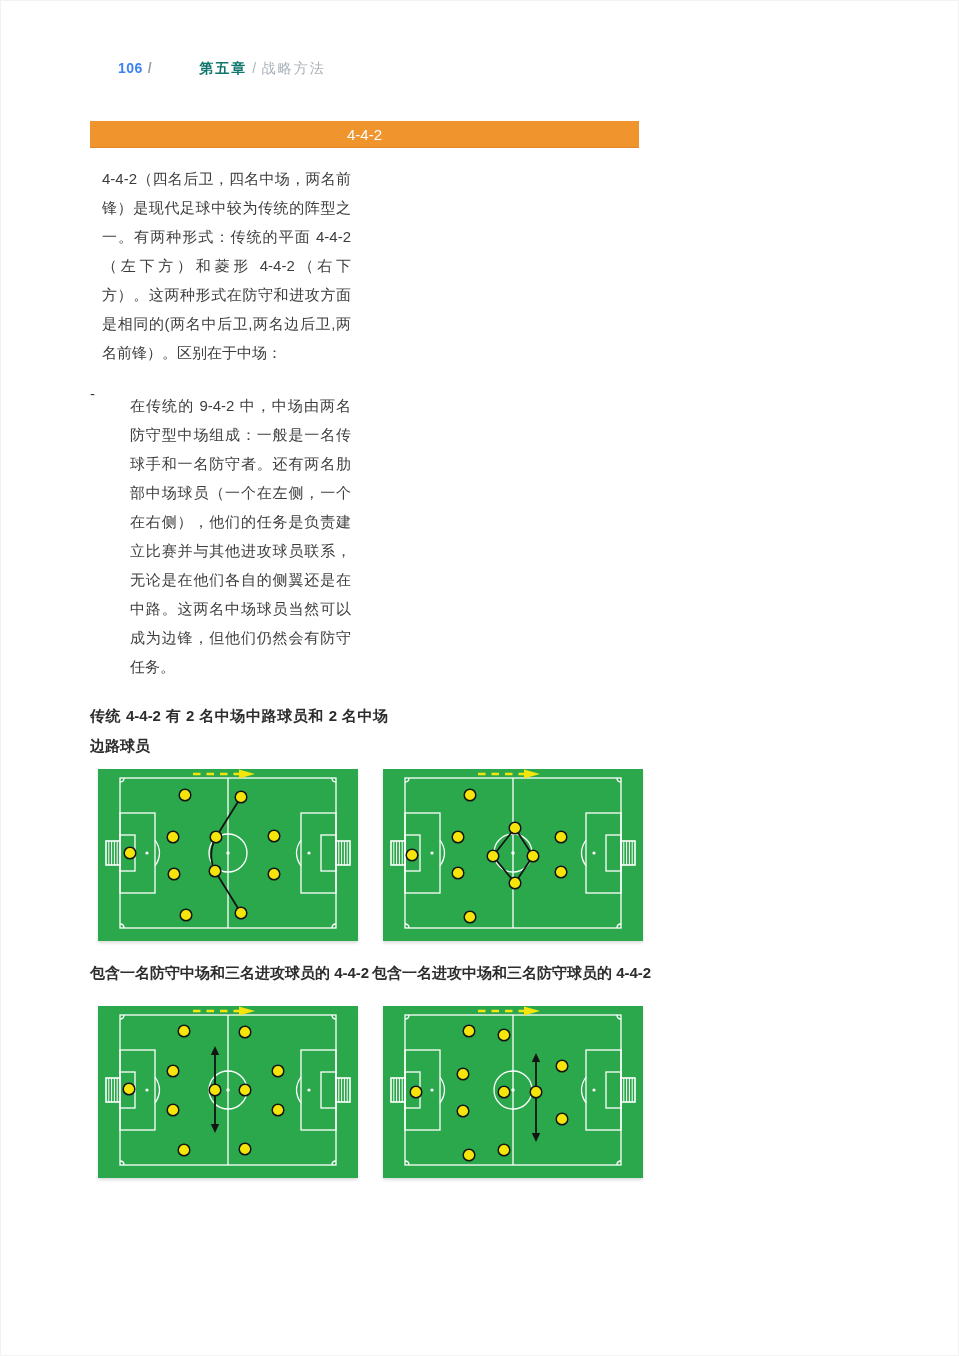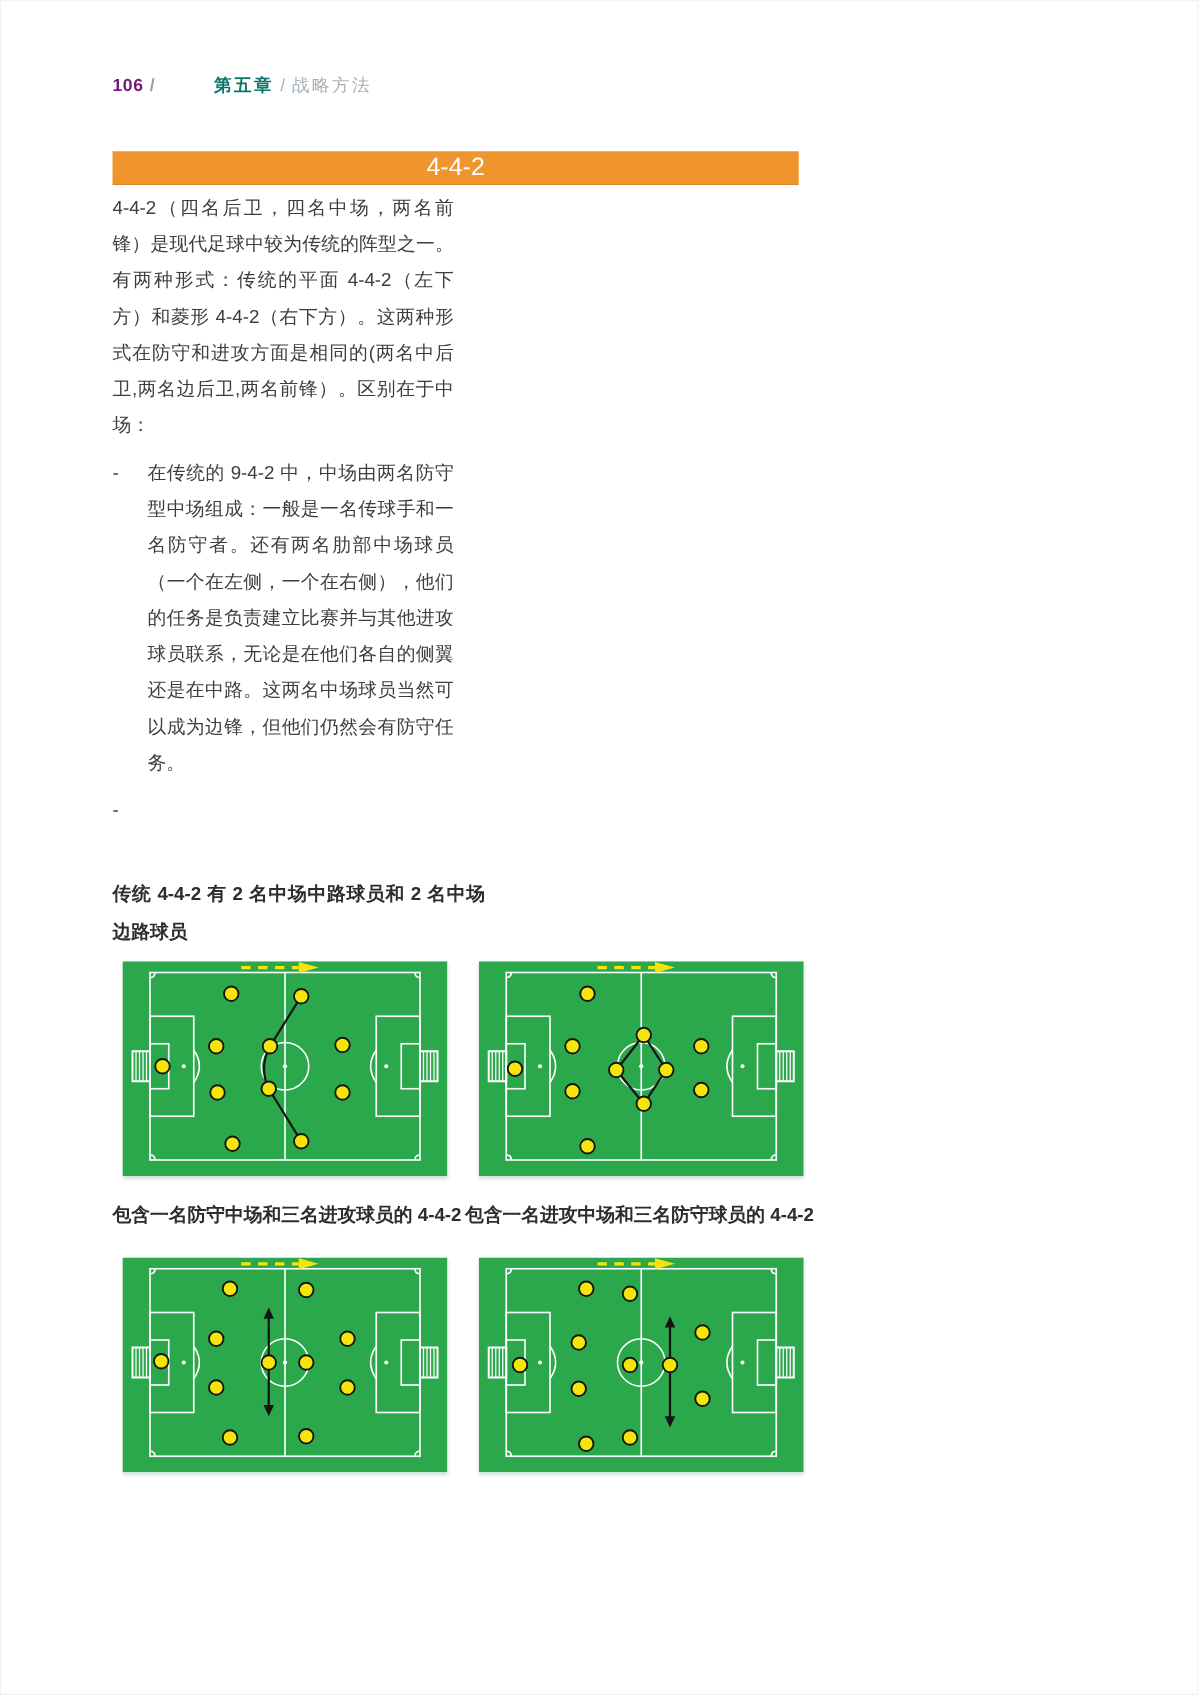--- a/index.html
+++ b/index.html
@@ -1,35 +1,35 @@
 <!DOCTYPE html>
 <html><head>
 <meta charset="utf-8">
 <style>
   html,body{margin:0;padding:0;background:#ffffff;}
   body{font-family:"Liberation Sans","DejaVu Sans",sans-serif;}
   .page{position:relative;width:959px;height:1356px;background:#ffffff;overflow:hidden;
         box-shadow:inset 0 0 0 1px #f2f2f2;}
   
   .page-header{position:absolute;left:90px;top:60px;font-size:14px;letter-spacing:.5px;white-space:nowrap;}
-  .pg-num{color:#701a75;font-weight:bold;}
+  .pg-num{color:#3b82f6;font-weight:bold;margin-left:28px;}
   .pg-sep{color:#95a0a8;font-weight:bold;margin:0 5px;}
   .pg-chapter{color:#0f766e;font-weight:bold;letter-spacing:2px;margin-left:42px;}
   .pg-sep.light{color:#abb4bb;font-weight:normal;}
   .pg-section{color:#a8b1b8;letter-spacing:2px;}
   
   .banner{position:absolute;left:90px;top:121px;width:549px;height:26px;
           display:flex;align-items:center;justify-content:center;
-          color:#ffffff;font-size:20px;border-bottom:1px solid rgba(0,0,0,.08);text-align:right;}
+          color:#ffffff;font-size:15px;border-bottom:1px solid rgba(0,0,0,.08);text-align:right;}
   
   .col{position:absolute;top:152px;width:273px;font-size:15px;line-height:29px;
        color:#3d3d3d;text-align:justify;}
   .col-left{left:90px;}
   .col-right{left:372px;}
-  .body-p{margin:0;text-align:justify;}
+  .body-p{margin:12px;text-align:justify;}
   .bullet{display:flex;margin-top:9px;}
   .marker{width:28px;flex:none;}
   .bullet .body-p{flex:1;}
   
   .caption{position:absolute;font-size:15px;font-weight:bold;color:#2d2d2d;line-height:30px;text-align:justify;}
   .cap-tl{left:90px;top:701px;width:298px;}
   .cap-tr{left:374px;top:701px;width:272px;}
   .cap-bl{left:90px;top:958px;width:296px;}
   .cap-br{left:372px;top:958px;width:296px;}
   

